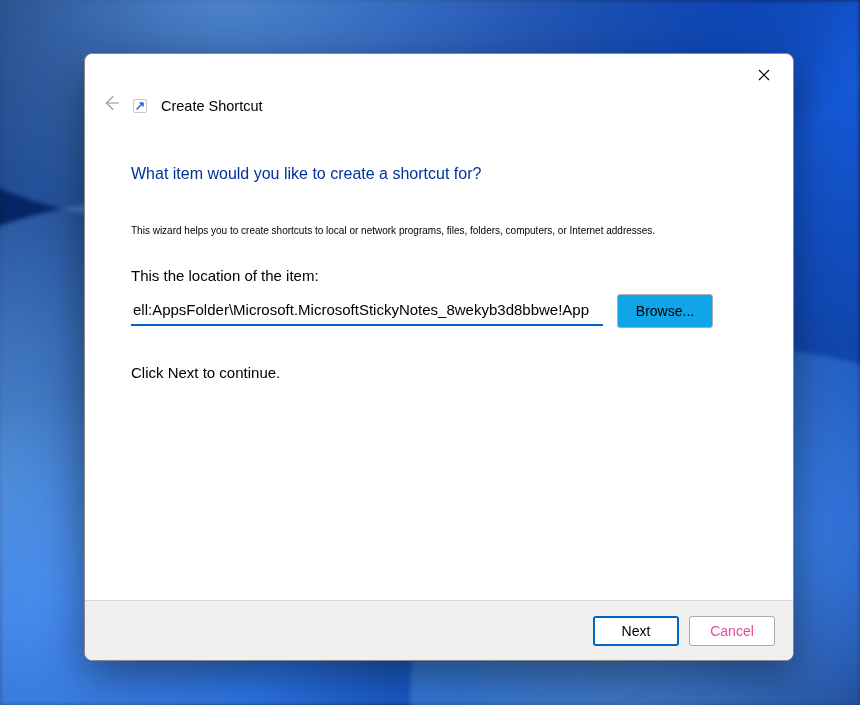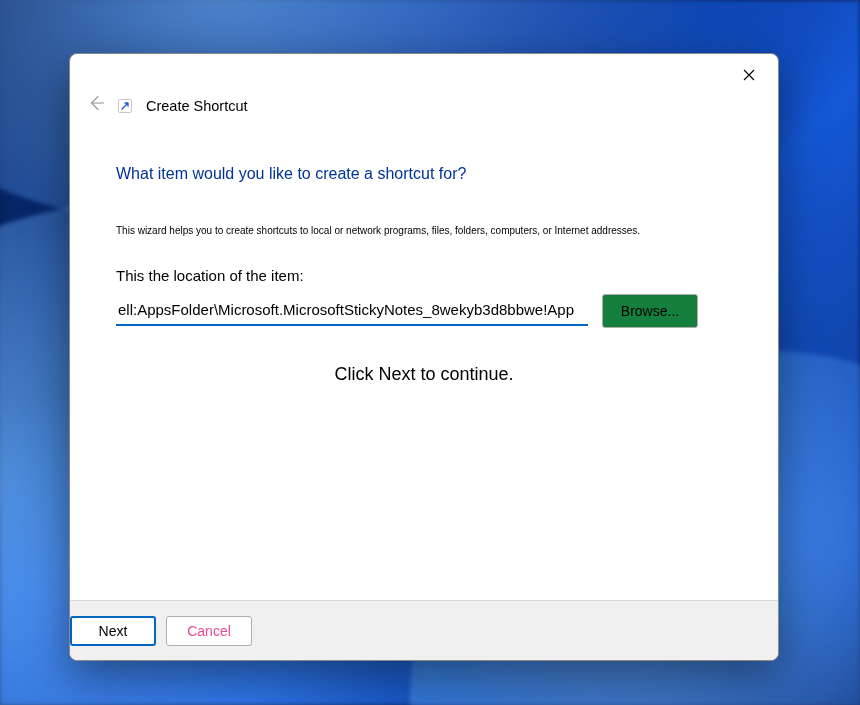--- a/index.html
+++ b/index.html
@@ -27,21 +27,21 @@
       border-radius: 50%;
       background: radial-gradient(circle at 30% 30%, rgba(120,180,255,0.6), rgba(10,50,180,0.2) 60%, transparent 70%);
       mix-blend-mode: screen;
     }
     .s1 { width: 900px; height: 900px; left: -300px; top: 200px; }
     .s2 { width: 700px; height: 700px; right: -250px; top: 350px; }
     .s3 { width: 1100px; height: 400px; left: -100px; top: -180px; transform: rotate(-8deg); }
 
     .dialog {
       position: absolute;
-      left: 69px;
+      left: 84px;
       top: 53px;
       width: 710px;
       height: 608px;
       background: #ffffff;
       border: 1px solid #888;
       border-radius: 8px;
       box-shadow: 0 15px 45px rgba(0,0,0,0.45);
       display: flex;
       flex-direction: column;
     }
@@ -130,40 +130,40 @@
       font-size: 15px;
       font-family: inherit;
       padding: 2px 2px;
       outline: none;
       color: #000;
       background: transparent;
     }
     .browse-btn {
       height: 34px;
       width: 96px;
-      background: #15803d;
+      background: #0ea5e9;
       border: 1px solid #adadad;
       border-radius: 3px;
       font-size: 14px;
       font-family: inherit;
       cursor: pointer;
     }
     .continue-txt {
-      font-size: 18px;
-      color: #000;
-      text-align: center;
+      font-size: 15px;
+      color: #000;
     }
 
     .footer {
       height: 60px;
       background: #f0f0f0;
       border-top: 1px solid #d8d8d8;
       border-radius: 0 0 8px 8px;
       display: flex;
       align-items: center;
+      justify-content: flex-end;
       padding-right: 18px;
       gap: 10px;
     }
     .footer button {
       height: 30px;
       width: 86px;
       font-size: 14px;
       font-family: inherit;
       border-radius: 3px;
       cursor: pointer;

